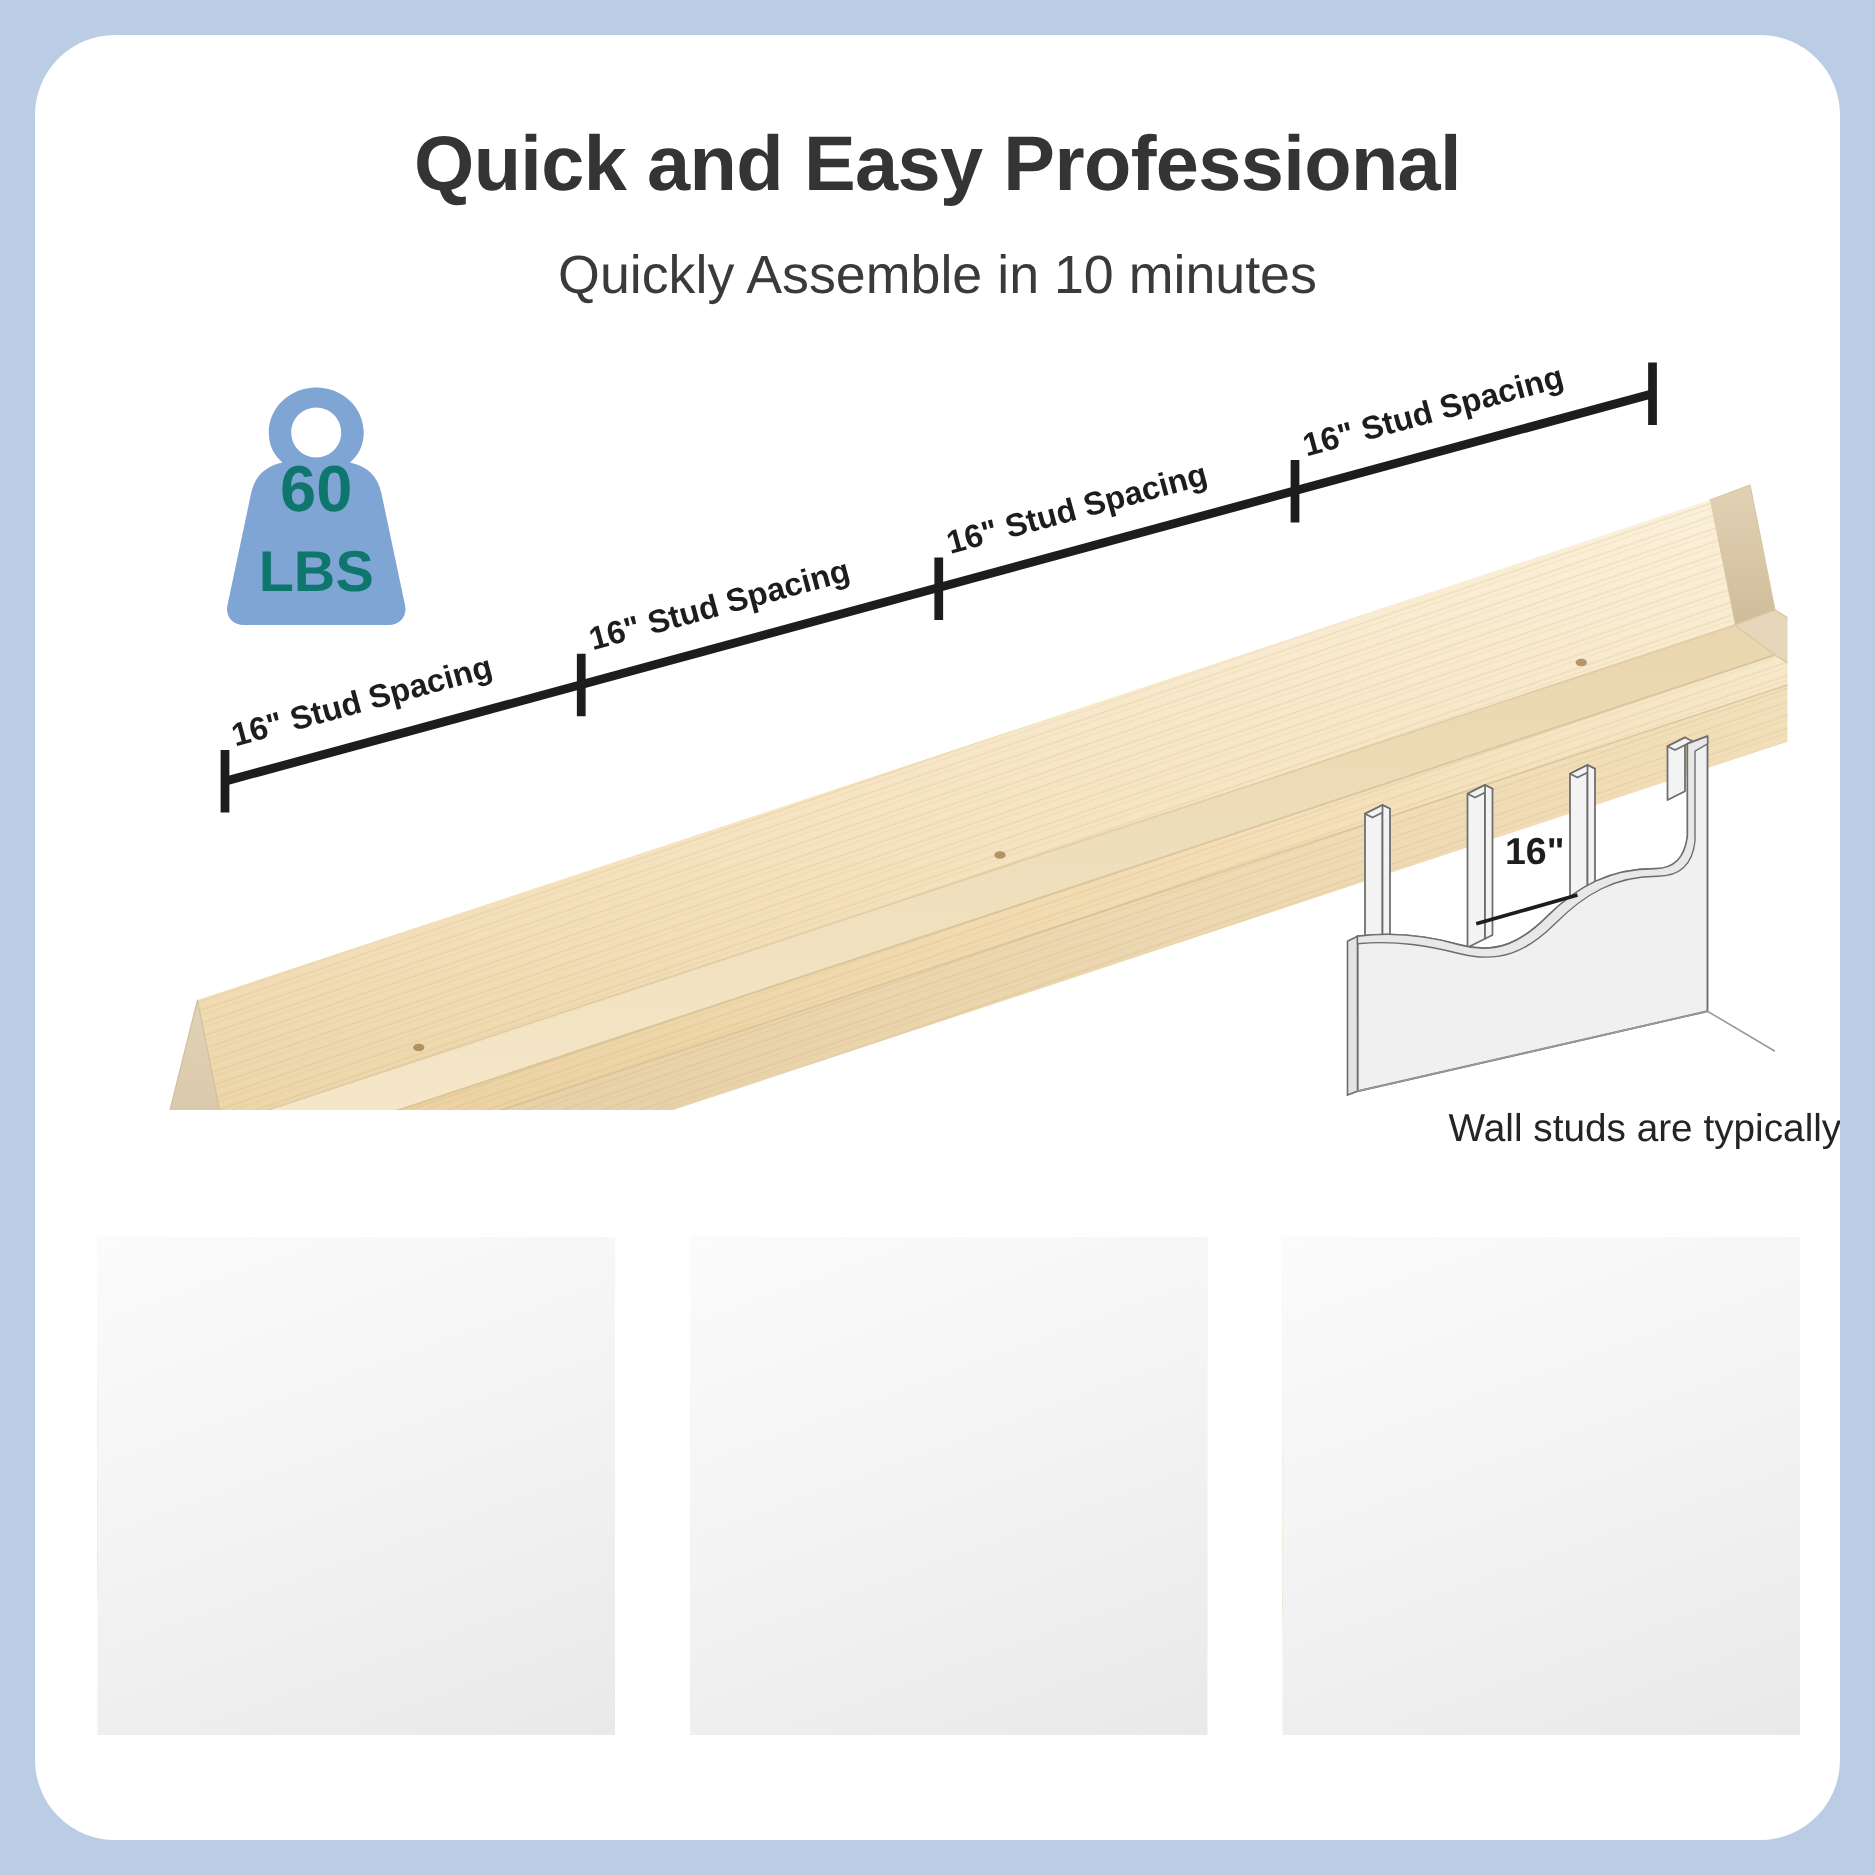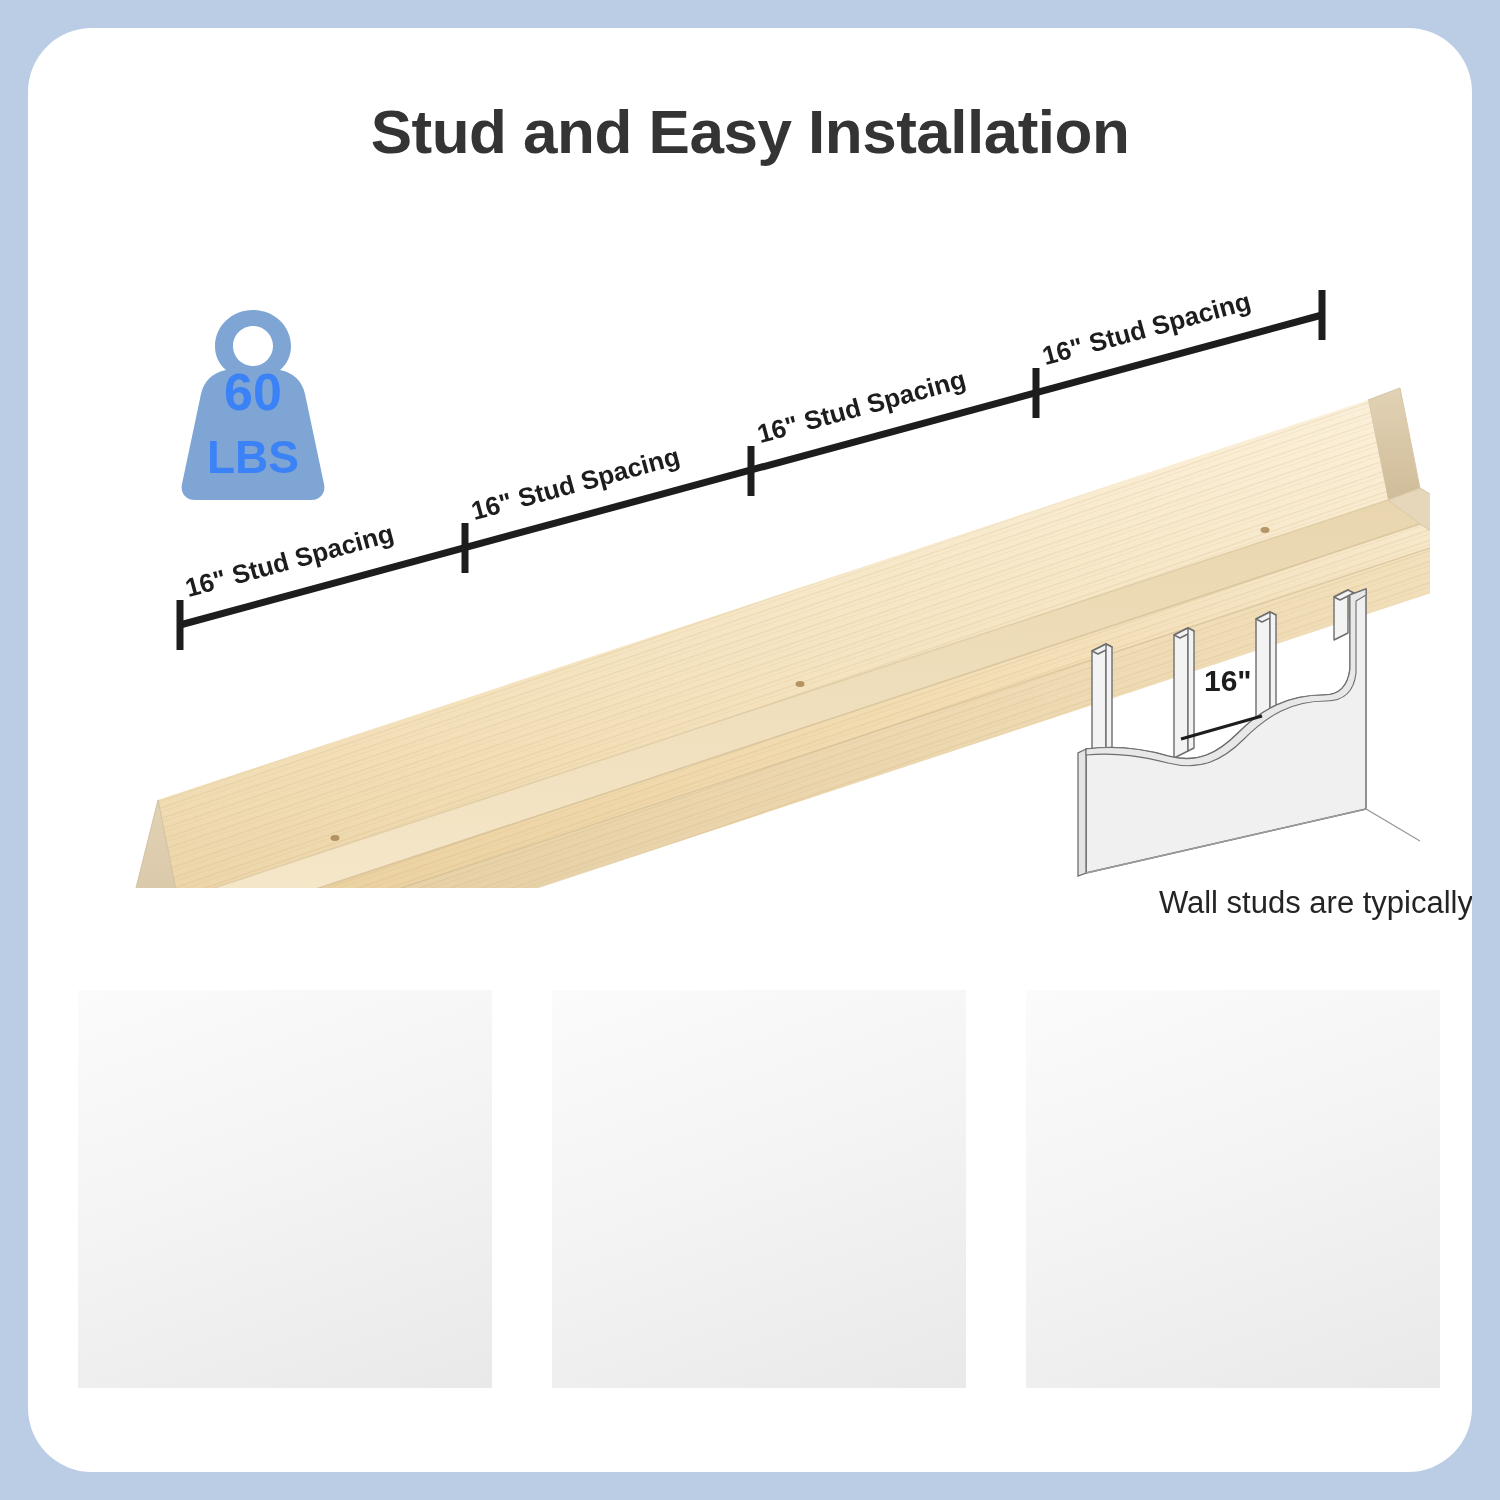--- a/index.html
+++ b/index.html
@@ -65,21 +65,21 @@
     width: 158px;
     height: 200px;
   }
   .weight-badge svg { display: block; }
   .weight-text {
     position: absolute;
     left: 0;
     top: 62px;
     width: 158px;
     text-align: center;
-    color: #3b82f6;
+    color: #0f766e;
     font-weight: bold;
     line-height: 1.0;
     pointer-events: none;
   }
   .weight-text .num { font-size: 52px; display: block; }
   .weight-text .unit { font-size: 46px; display: block; margin-top: 16px; }
 
   
   .dim-layer {
     position: absolute;
@@ -148,21 +148,22 @@
     inset: 0;
     background: linear-gradient(160deg, #fbfbfb 0%, #f4f4f4 45%, #e9e9e9 100%);
   }
 </style>
 </head>
 <body>
 
 <div id="stage">
   <div class="card">
 
-    <div class="title">Stud and Easy Installation</div>
+    <div class="title">Quick and Easy Professional</div>
+    <div class="subtitle">Quickly Assemble in 10 minutes</div>
 
     <div class="shelf-wrap">
       <svg width="1330" height="560" viewBox="0 0 1330 560">
         <defs>
           <linearGradient id="topFace" x1="0" y1="0" x2="0" y2="1">
             <stop offset="0%" stop-color="#f7e9cc"></stop>
             <stop offset="45%" stop-color="#f2dcb2"></stop>
             <stop offset="100%" stop-color="#ead09f"></stop>
           </linearGradient>
           <linearGradient id="backFace" x1="0" y1="0" x2="0" y2="1">

